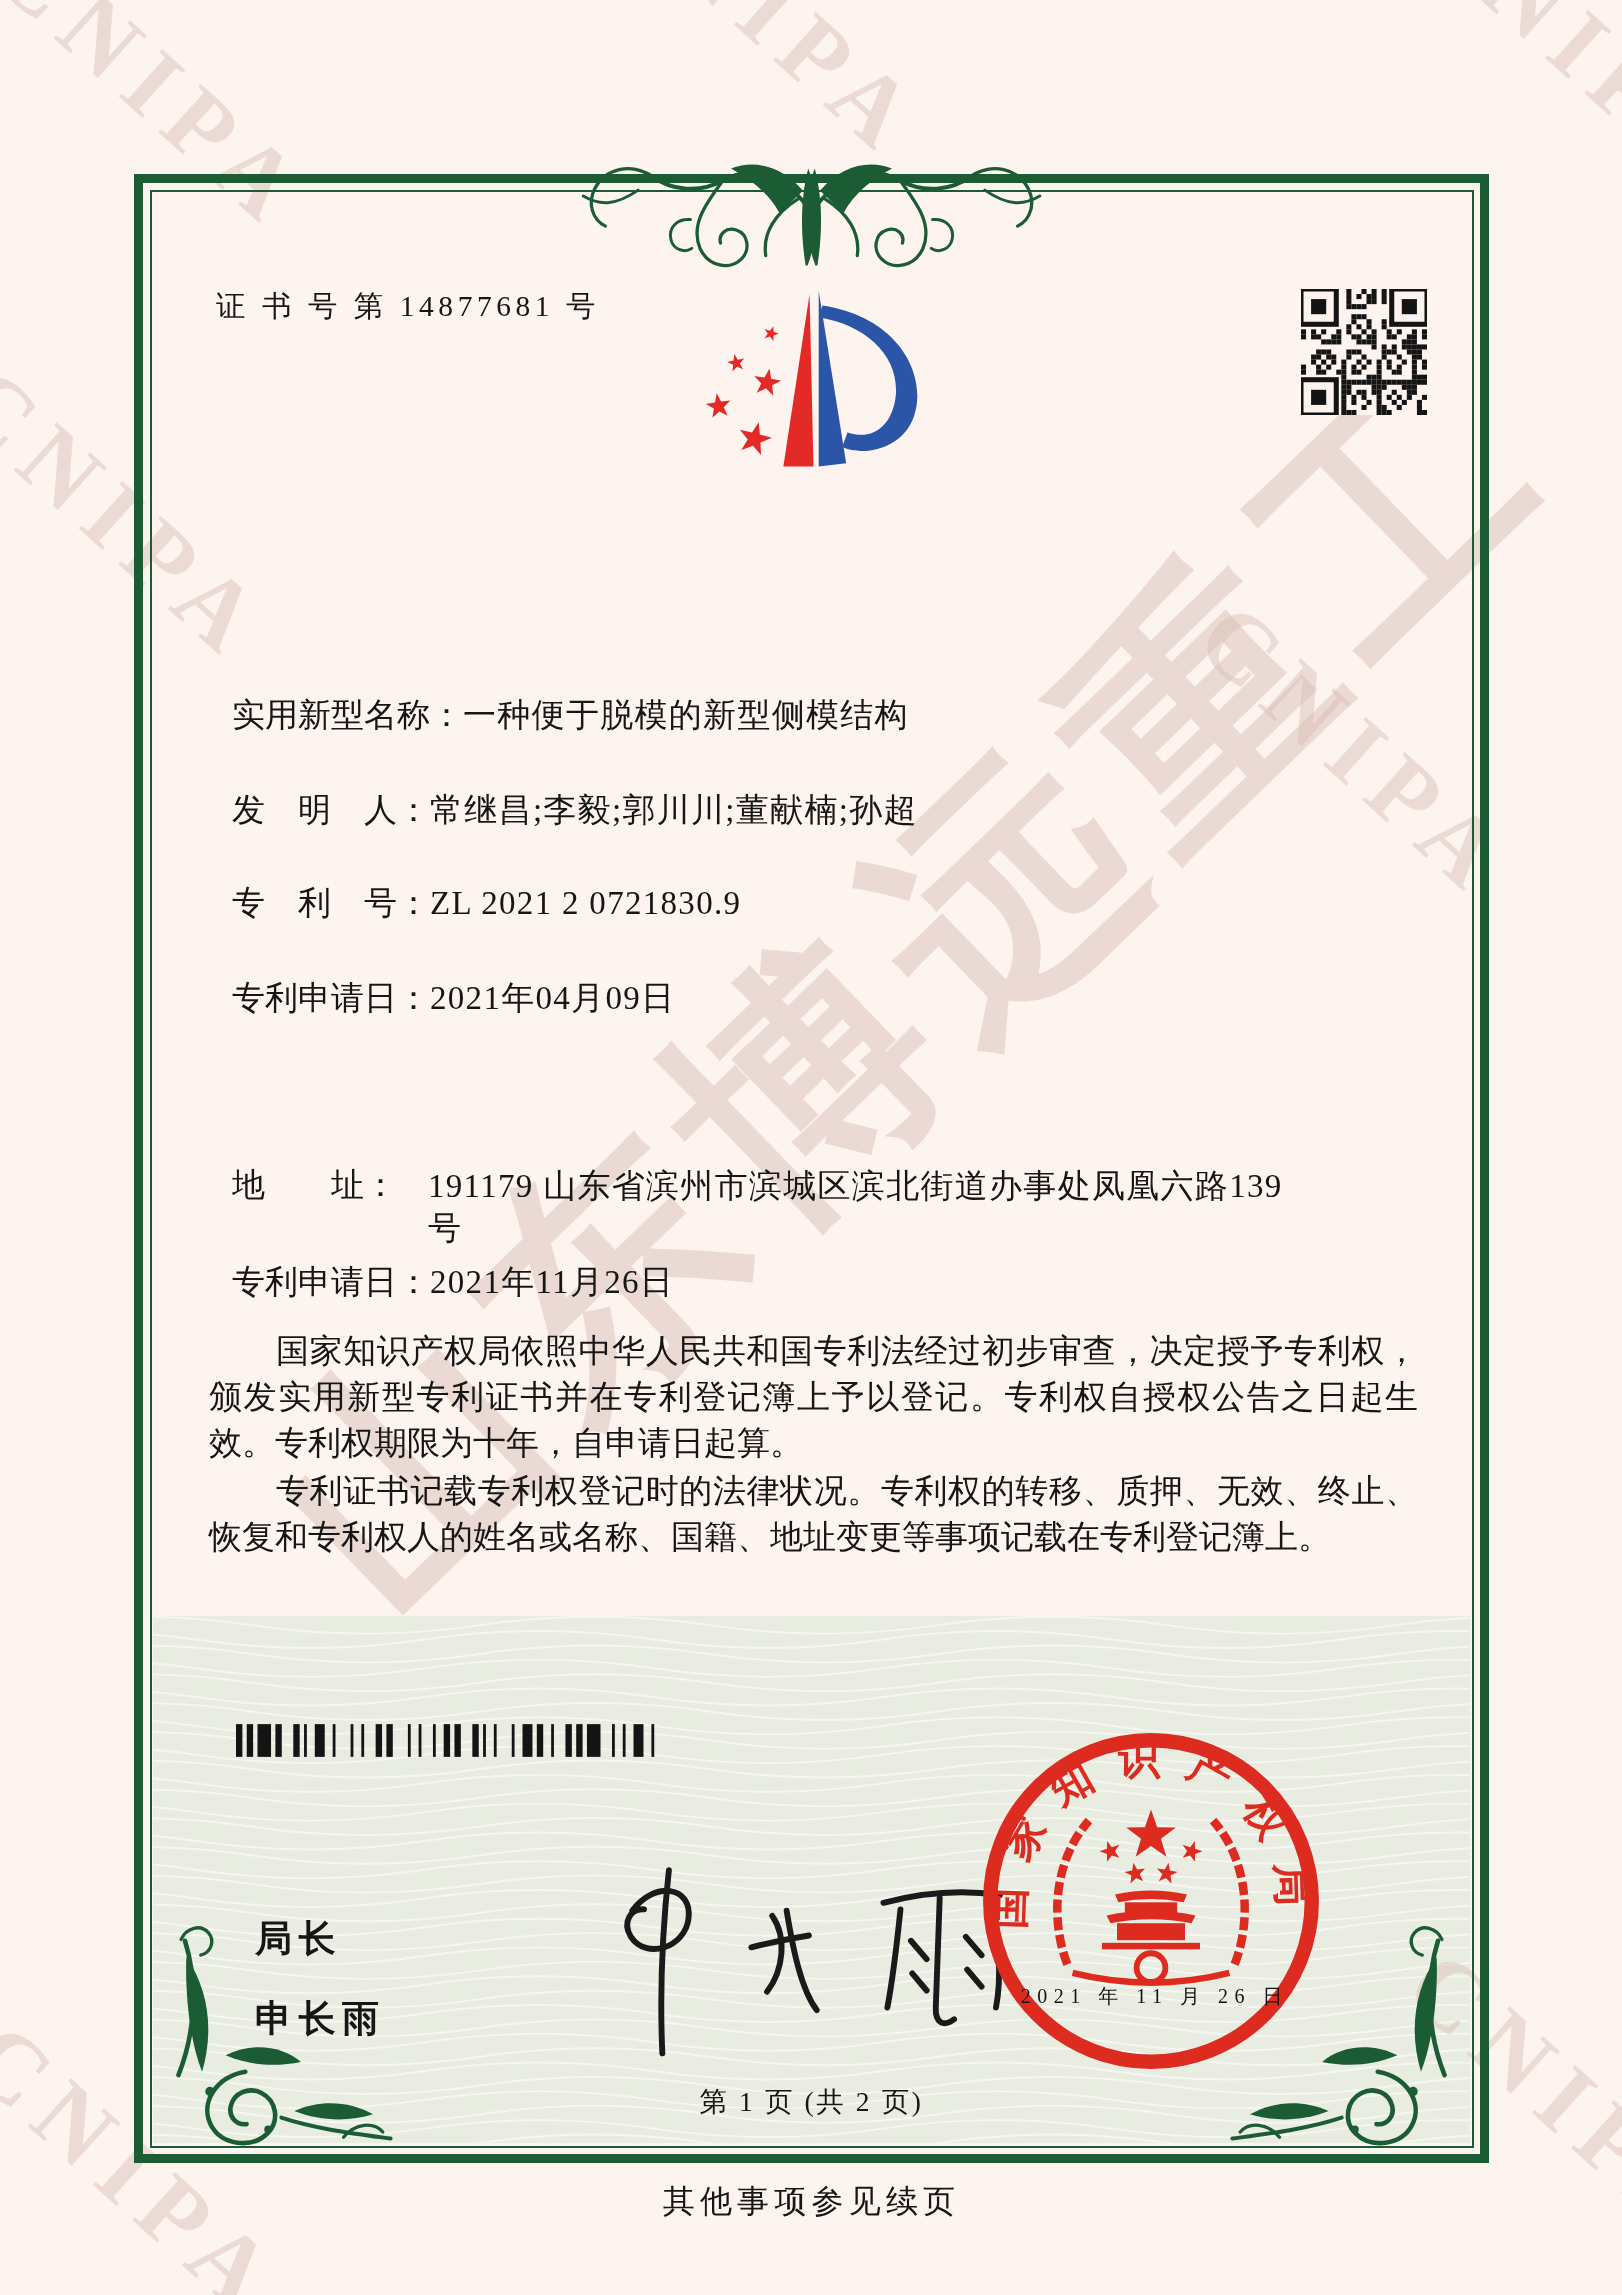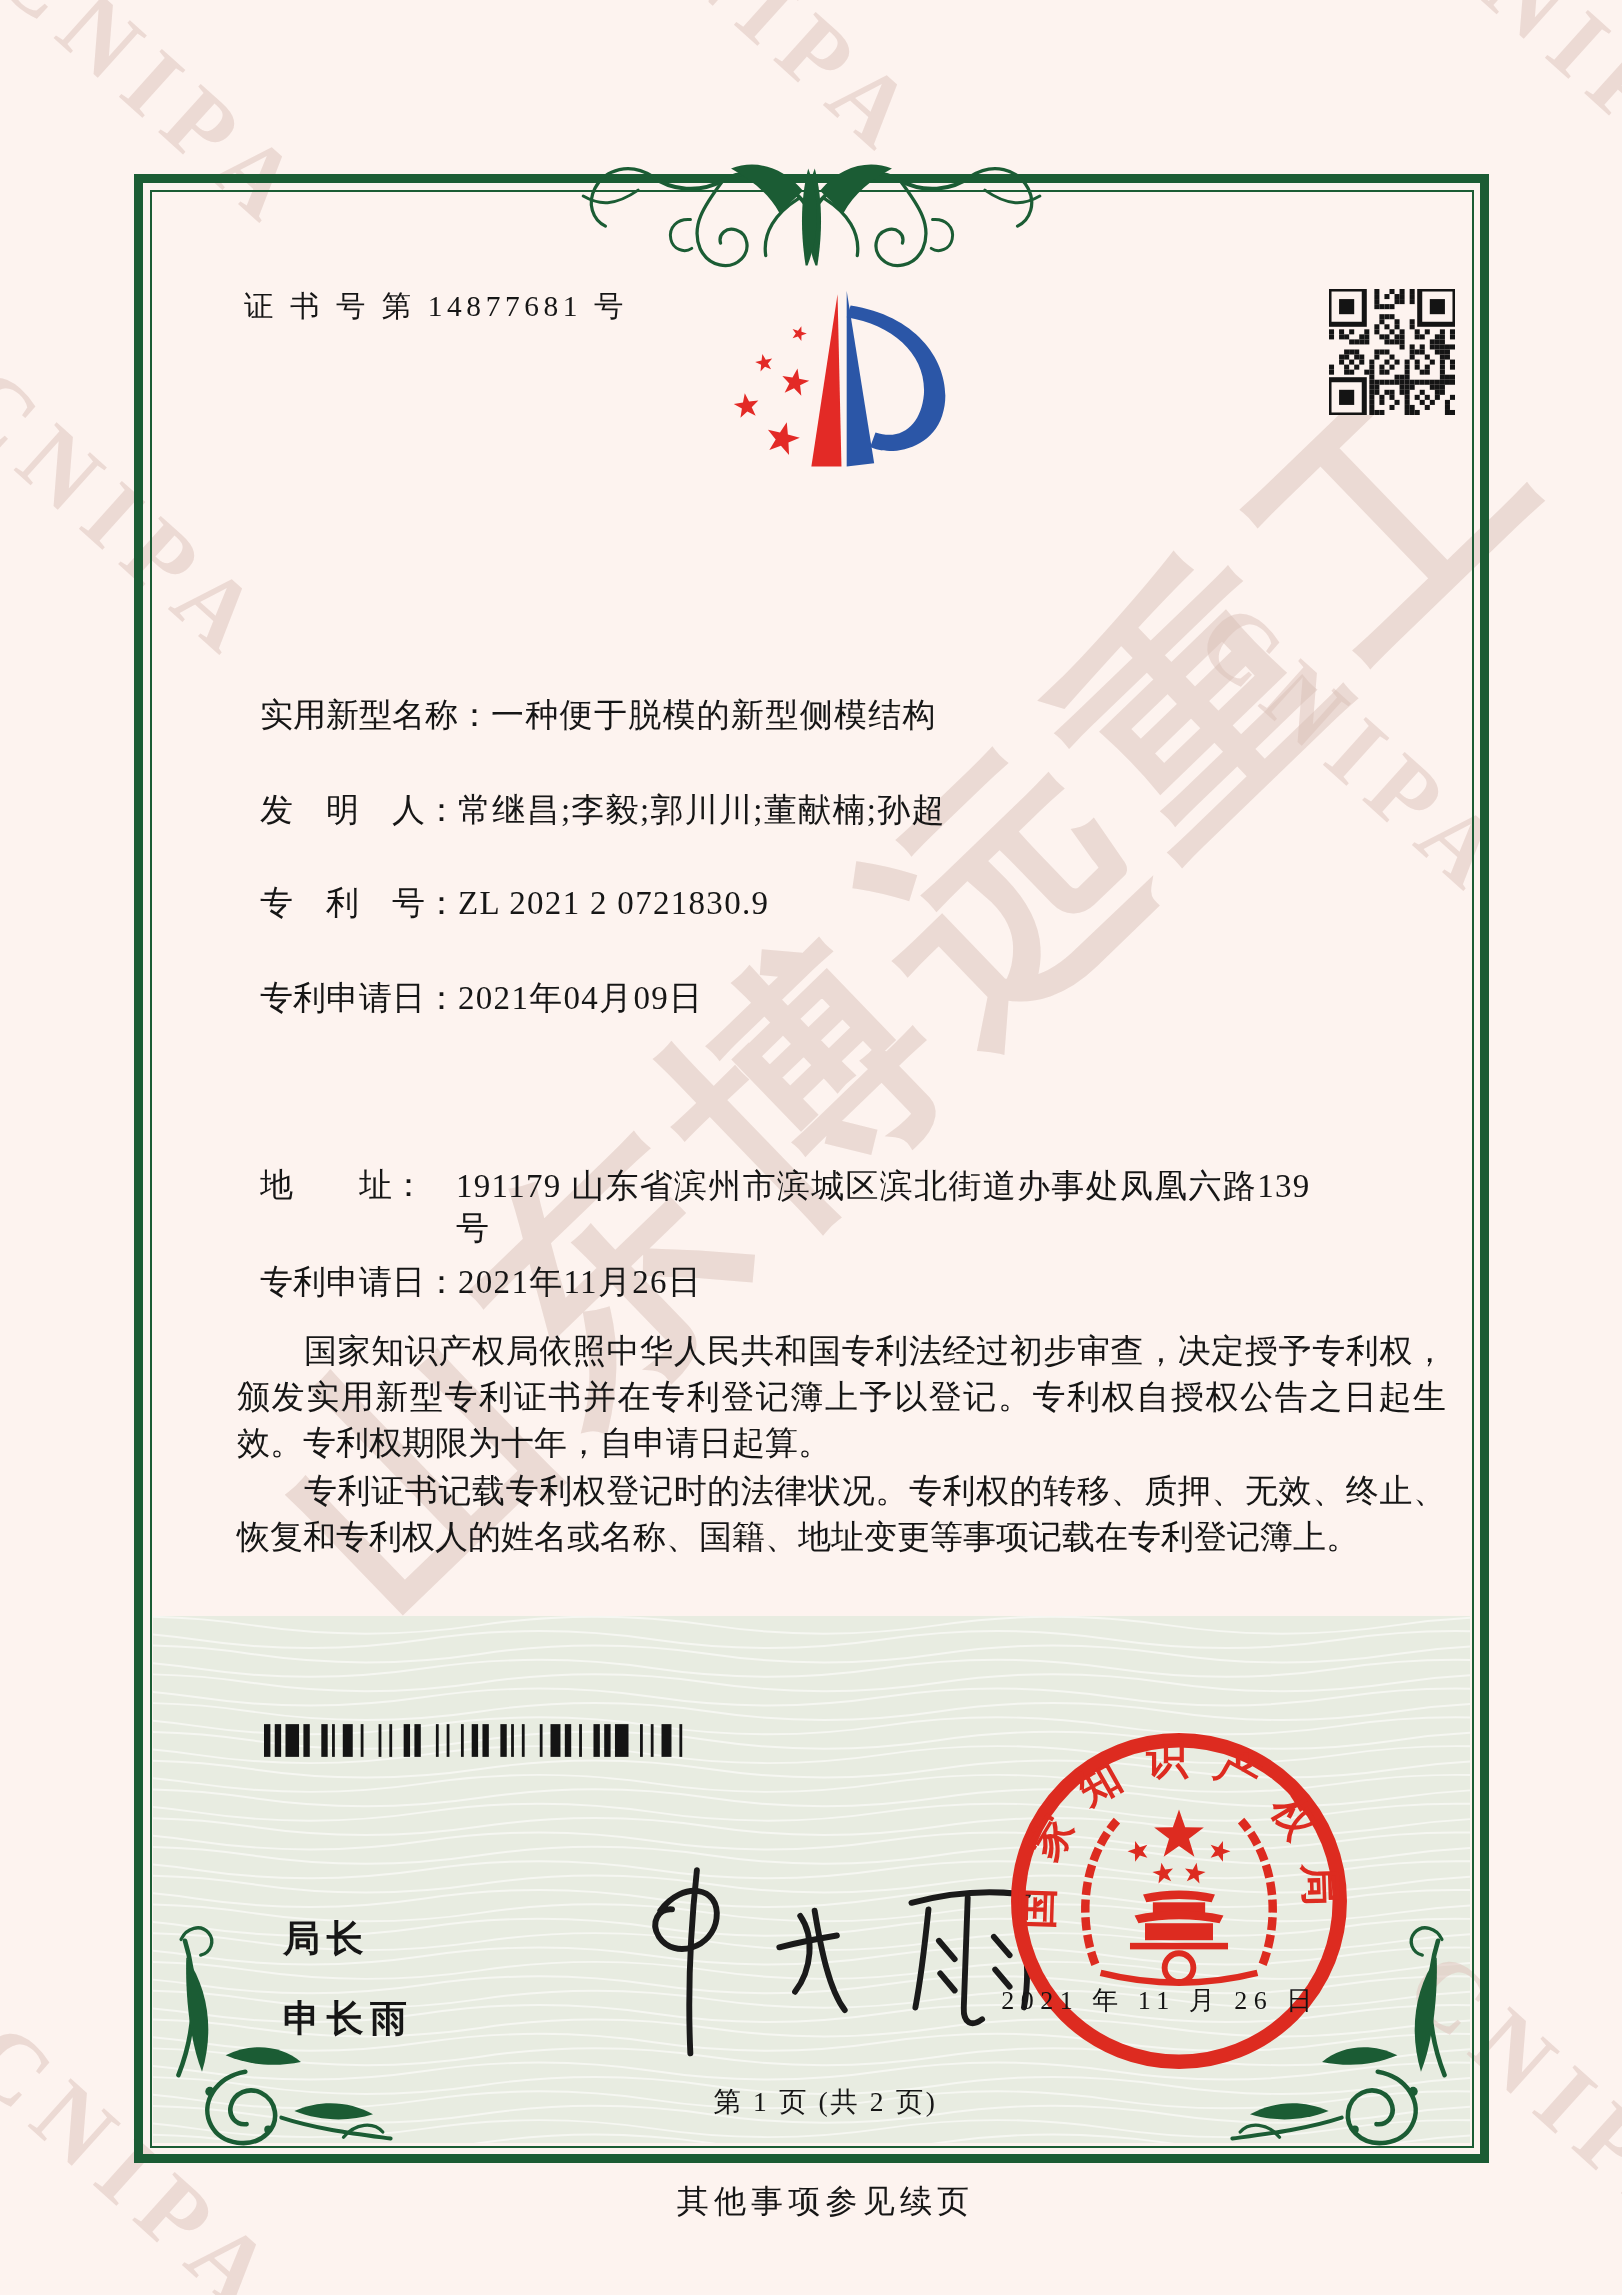--- a/index.html
+++ b/index.html
@@ -12,41 +12,41 @@
   .wm-company{font-size:252px;letter-spacing:22px;color:rgba(216,190,182,0.48);
               transform:rotate(-44deg);transform-origin:left top;}
   
   .waves{position:absolute;left:153px;top:1616px;z-index:1;}
   
   .frame{position:absolute;left:134px;top:174px;width:1355px;height:1989px;
          border:9.8px solid #1b5c34;z-index:3;box-sizing:border-box;pointer-events:none;}
   .frame-inner{position:absolute;inset:6.5px;border:2.6px solid #1b5c34;}
   .orn{position:absolute;z-index:4;pointer-events:none;}
   
-  .content{position:absolute;inset:0;z-index:5;margin-left:28px;}
+  .content{position:absolute;inset:0;z-index:5;}
   .cert-no{position:absolute;left:216px;top:287px;font-size:29.4px;letter-spacing:4.6px;}
   .logo{position:absolute;left:697px;top:278px;}
   .qr{position:absolute;left:1301px;top:289px;}
   .title{position:absolute;left:0;top:499px;width:100%;text-align:center;
          font-size:68px;font-weight:bold;letter-spacing:18.3px;}
   .row{position:absolute;left:232px;font-size:33px;line-height:41px;}
   .flabel{display:inline-block;min-width:196px;}
   .fvalue{letter-spacing:1.3px;}
   .addrval{display:inline-block;vertical-align:top;width:982px;line-height:42px;}
   .grant2{position:absolute;left:607px;top:0;white-space:nowrap;}
   .paras{position:absolute;left:209px;top:1328px;width:1209px;}
   .paras p{margin:0;font-size:33px;line-height:46px;text-align:justify;text-indent:67px;}
   .paras p + p{margin-top:2px;}
   .barcode{position:absolute;left:236px;top:1724px;}
   .signer-title{position:absolute;left:255px;top:1914px;font-size:37px;font-weight:bold;letter-spacing:6.5px;}
   .signer-name{position:absolute;left:255px;top:1994px;font-size:37px;font-weight:bold;letter-spacing:6.5px;}
   .signature{position:absolute;left:576px;top:1832px;}
   .seal{position:absolute;left:968px;top:1718px;}
-  .seal-date{position:absolute;left:949px;top:1983px;width:366px;text-align:center;
-             font-size:26px;letter-spacing:6.5px;color:#141414;}
+  .seal-date{position:absolute;left:972px;top:1983px;width:366px;text-align:center;
+             font-size:20px;letter-spacing:6.5px;color:#141414;}
   .footer-page{position:absolute;left:0;top:2084px;width:100%;text-align:center;font-size:27.5px;letter-spacing:2.6px;}
   .footer-note{position:absolute;left:0;top:2180px;width:100%;text-align:center;font-size:32px;letter-spacing:5.2px;}
 </style>
 </head>
 <body>
 
 <div class="page">
 
   <svg width="0" height="0" style="position:absolute" aria-hidden="true">
     <defs>

